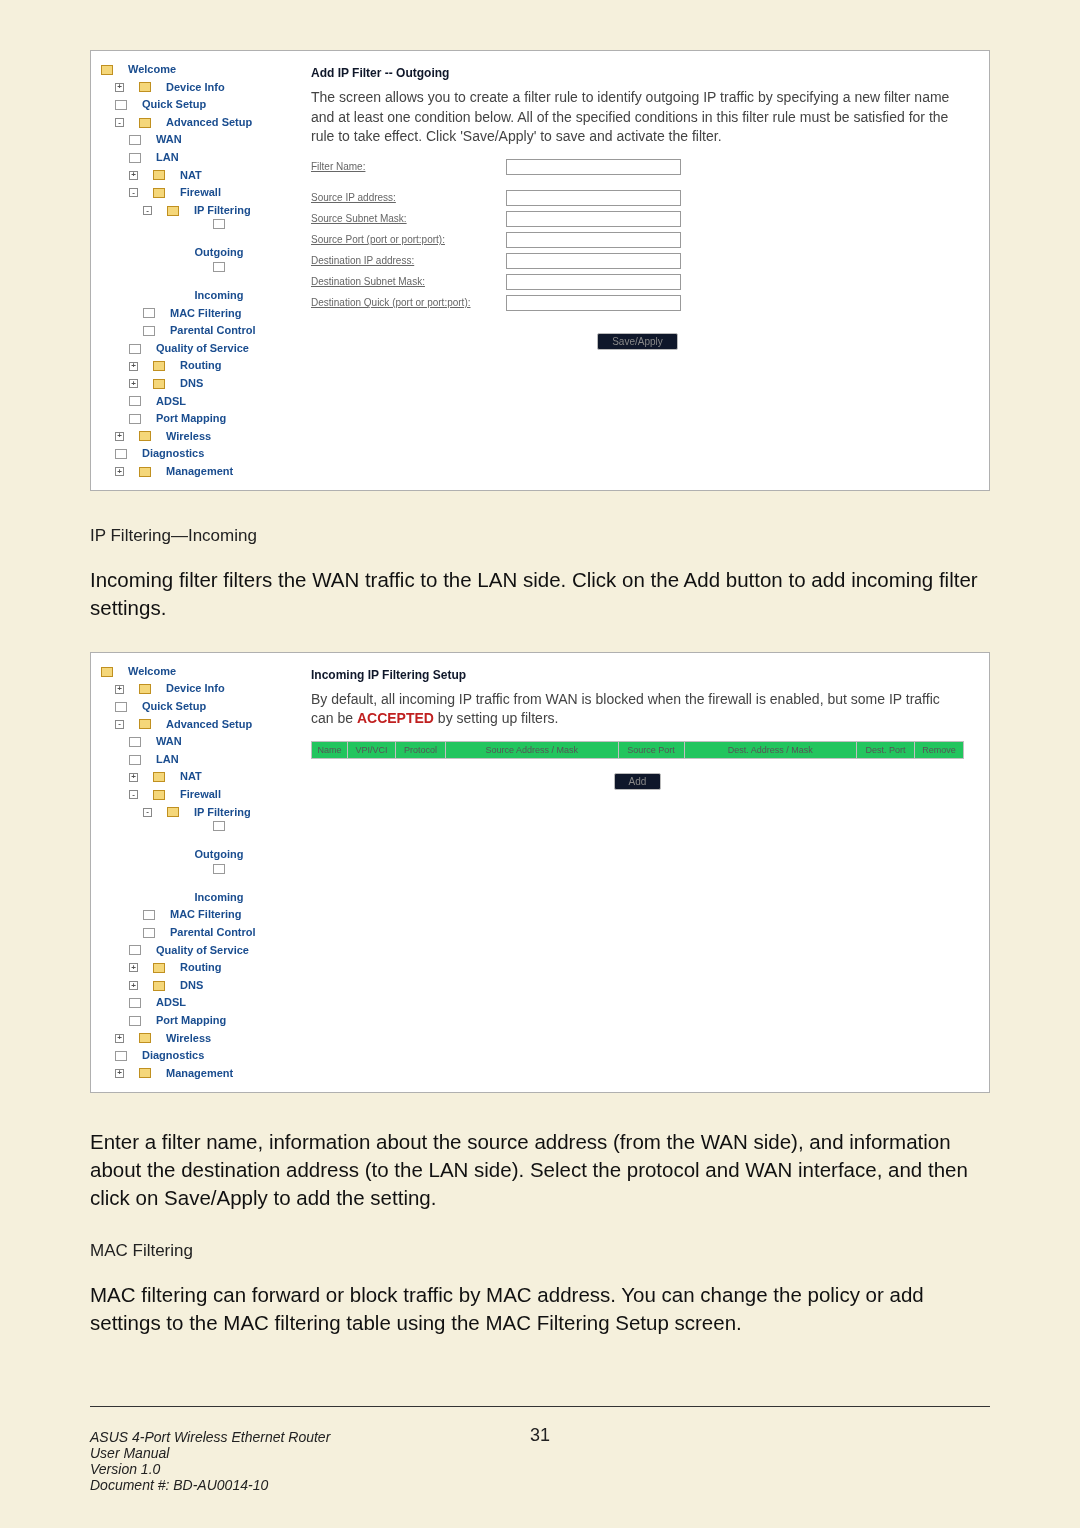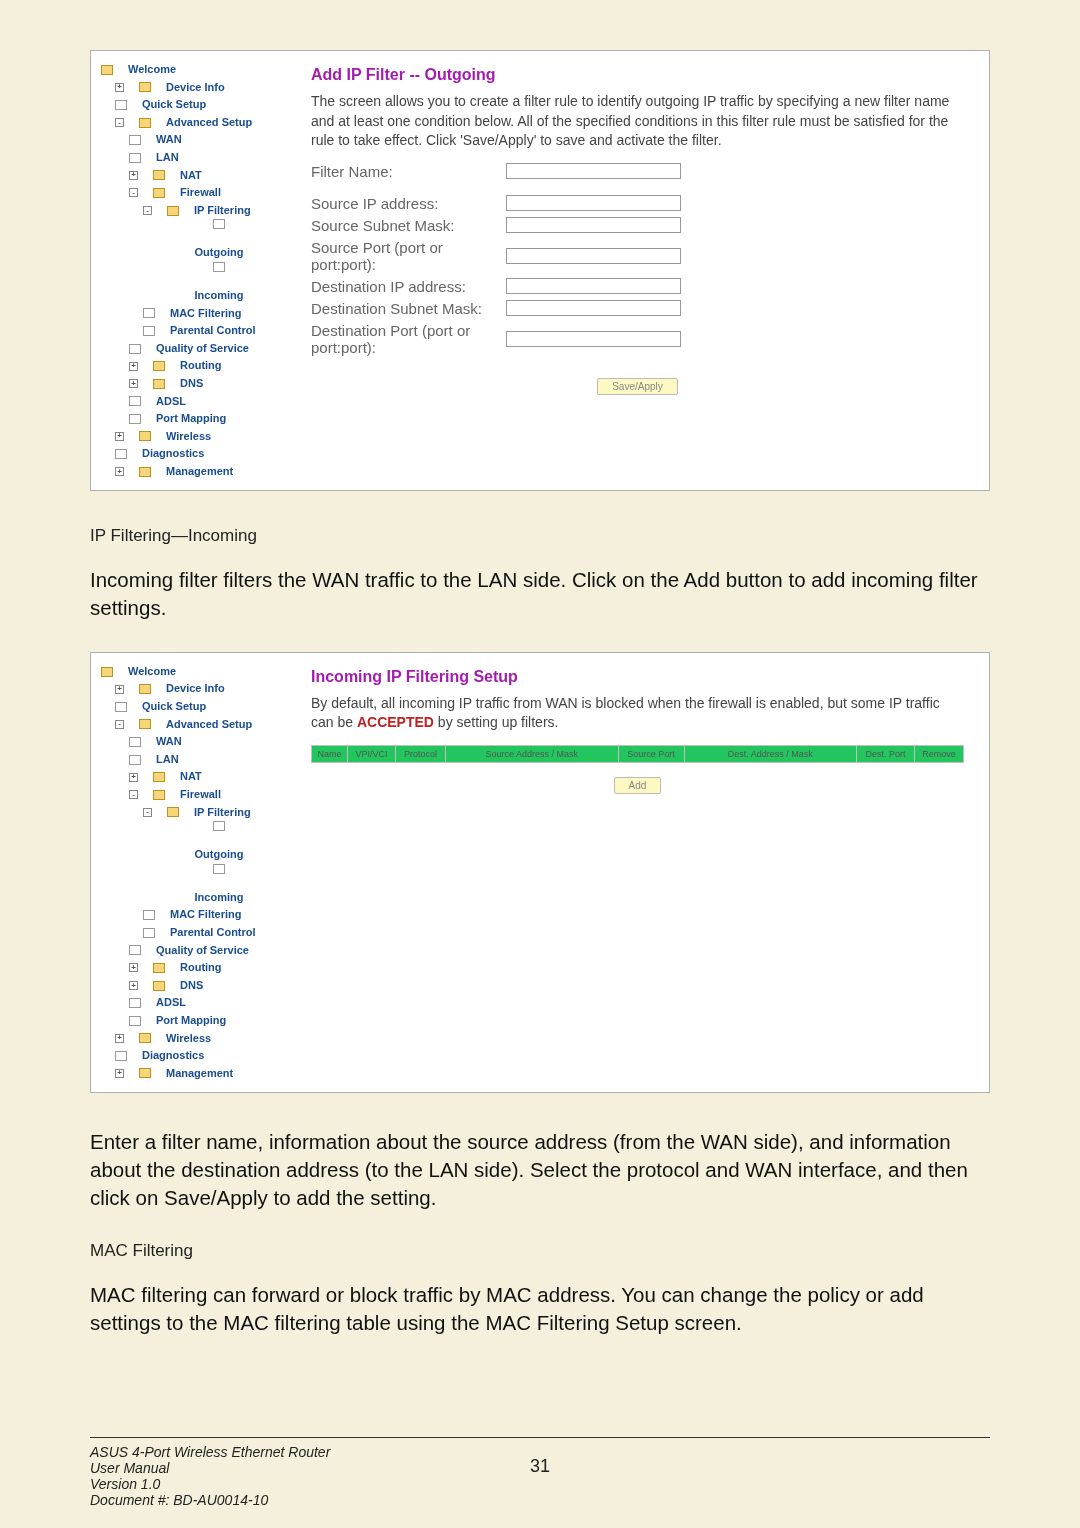--- a/index.html
+++ b/index.html
@@ -49,41 +49,42 @@
     }
     .indent-1 { padding-left: 14px; }
     .indent-2 { padding-left: 28px; }
     .indent-3 { padding-left: 42px; }
     .indent-4 { padding-left: 56px; flex-direction: column; }
     .panel {
       flex: 1;
       padding: 5px 15px;
     }
     .panel-title {
-      font-size: 16px;
+      font-size: 12px;
       font-weight: bold;
-      color: #a21caf;
+      color: #0f172a;
       margin-bottom: 8px;
     }
     .panel-desc {
       font-size: 14px;
       color: #444;
       margin-bottom: 12px;
       line-height: 1.4;
     }
     .panel-desc .accepted { color: #c02020; font-weight: bold; }
     .form-row {
       display: flex;
       align-items: center;
       margin-bottom: 5px;
     }
     .form-label {
       width: 195px;
-      font-size: 15px;
+      font-size: 10px;
       color: #666;
+      text-decoration: underline;
     }
     .form-input {
       width: 175px;
       height: 16px;
       border: 1px solid #999;
       background: #fff;
     }
     .form-select {
       width: 175px;
       height: 17px;
@@ -93,21 +94,21 @@
     }
     .btn-row {
       text-align: center;
       margin-top: 20px;
     }
     .btn {
       display: inline-block;
       padding: 2px 14px;
       font-size: 10px;
       color: #888;
-      background: #fef9c3;
+      background: #0f172a;
       border: 1px solid #bbb;
       border-radius: 2px;
     }
     .table-header {
       display: flex;
       border: 1px solid #c0c0c0;
       font-size: 9px;
       background: #22c55e;
     }
     .th {
@@ -123,25 +124,25 @@
       margin-bottom: 20px;
     }
     .body-text {
       font-size: 20.5px;
       color: #111;
       line-height: 1.35;
       margin-bottom: 30px;
     }
     .footer {
       position: absolute;
-      bottom: 20px;
+      bottom: 35px;
       left: 90px;
       right: 90px;
       border-top: 1.5px solid #333;
-      padding-top: 6px;
+      padding-top: 22px;
       font-size: 14px;
       font-style: italic;
       color: #222;
     }
     .footer .page-num {
       position: absolute;
       left: 50%;
       transform: translateX(-50%);
       top: 18px;
       font-style: normal;
@@ -269,21 +270,21 @@
       </div>
     <div class="form-row">
         <span class="form-label">Destination IP address:</span>
         <span class="form-input"></span>
       </div>
     <div class="form-row">
         <span class="form-label">Destination Subnet Mask:</span>
         <span class="form-input"></span>
       </div>
     <div class="form-row">
-        <span class="form-label">Destination Port (port or port:port):</span>
+        <span class="form-label">Destination Quick (port or port:port):</span>
         <span class="form-input"></span>
       </div>
     <div class="btn-row"><span class="btn">Save/Apply</span></div>
   </div>
 </div>
 
 <div class="body-heading">IP Filtering—Incoming</div>
 <div class="body-text">Incoming filter filters the WAN traffic to the LAN side.  Click on the Add button to add incoming filter settings.</div>
 
 <div class="screenshot-box">

